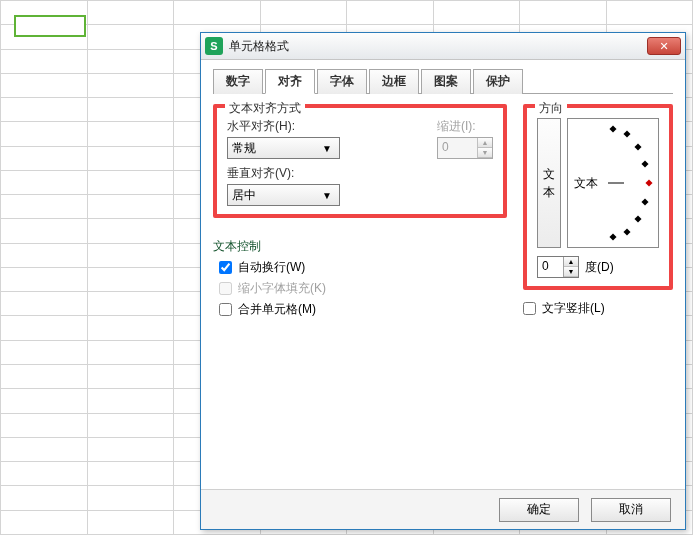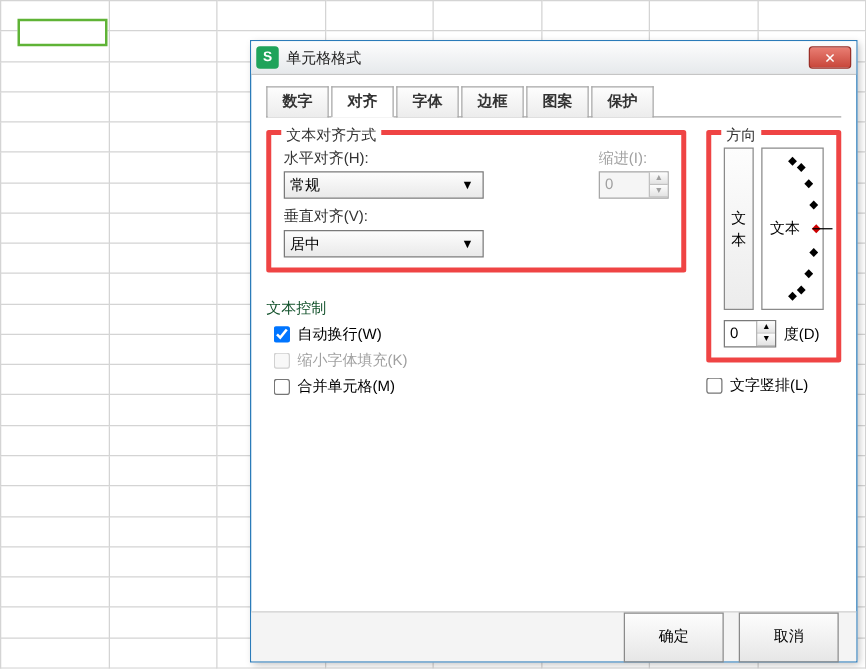--- a/index.html
+++ b/index.html
@@ -21,29 +21,29 @@
 .dialog-body { padding: 8px 12px 0 12px; height: calc(100% - 27px - 40px); }
 
 
 .tabs { display: flex; border-bottom: 1px solid #a6a6a6; margin-bottom: 10px; font-weight: bold; }
 .tab { border: 1px solid #a6a6a6; border-bottom: none; padding: 3px 12px; background: linear-gradient(#fdfdfd,#ececec); margin-right: 2px; cursor: pointer; position: relative; top: 1px; color: #333; }
 .tab.active { background: #fff; border-bottom: 1px solid #fff; }
 
 .content { display: flex; gap: 16px; }
 
 .left-col { flex: 1; }
-.right-col { width: 108px; }
+.right-col { width: 150px; }
 
 .group { border: 4px solid #ef4444; border-radius: 2px; padding: 10px 10px 8px 10px; margin-bottom: 10px; position: relative; }
 .group > .legend { position: absolute; top: -8px; left: 8px; background: #fff; padding: 0 4px; color: #333; }
 
 .row { display: flex; align-items: center; gap: 22px; margin-bottom: 6px; }
 .field-label { color: #333; margin-bottom: 2px; }
 .field-label.disabled { color: #a0a0a0; }
-.combo { display: flex; width: 160px; height: 22px; border: 1px solid #7a7a7a; background: linear-gradient(#fdfdfd,#e9e9e9); align-items: center; padding: 0 4px; cursor: pointer; }
+.combo { display: flex; width: 113px; height: 22px; border: 1px solid #7a7a7a; background: linear-gradient(#fdfdfd,#e9e9e9); align-items: center; padding: 0 4px; cursor: pointer; }
 .combo .combo-text { flex: 1; }
 .combo .arrow { width: 16px; text-align: center; font-size: 10px; }
 .spinner-small { display: inline-flex; width: 56px; height: 22px; border: 1px solid #a8a8a8; background: #f5f5f5; }
 .spinner-small.disabled { color: #a0a0a0; }
 .spinner-small .sp-val { flex: 1; padding: 2px 4px; border-right: 1px solid #c0c0c0; }
 .spinner-small .sp-btns { width: 14px; display: flex; flex-direction: column; }
 .spinner-small .sp-btns div { flex: 1; font-size: 7px; text-align: center; line-height: 9px; background: linear-gradient(#fdfdfd,#e3e3e3); border-bottom: 1px solid #c0c0c0; }
 
 .chk-row { display: flex; align-items: center; gap: 6px; margin: 4px 0 4px 6px; }
 .chk-row input[type=checkbox] { width: 13px; height: 13px; }
@@ -58,21 +58,21 @@
 .dot.red { background: #c00; }
 
 .degree-row { display: flex; align-items: center; gap: 6px; margin-top: 8px; }
 .deg-spin { display: inline-flex; width: 42px; height: 22px; border: 1px solid #7a7a7a; background: #fff; }
 .deg-spin .sp-val { flex: 1; padding: 2px 4px; text-align: left; border-right: 1px solid #a0a0a0; }
 .deg-spin .sp-btns { width: 14px; display: flex; flex-direction: column; }
 .deg-spin .sp-btns div { flex: 1; font-size: 7px; text-align: center; line-height: 9px; background: linear-gradient(#fdfdfd,#e3e3e3); border-bottom: 1px solid #c0c0c0; cursor:pointer; }
 
 
 .footer { position: absolute; bottom: 0; left: 0; right: 0; height: 40px; border-top: 1px solid #d0d0d0; display: flex; justify-content: flex-end; align-items: center; gap: 12px; padding: 0 14px; background: #f4f4f4; }
-.btn { min-width: 80px; height: 40px; border: 1px solid #8a8a8a; background: linear-gradient(#fdfdfd,#e6e6e6); cursor: pointer; font-size: 12px; font-family: inherit; }
+.btn { min-width: 80px; height: 24px; border: 1px solid #8a8a8a; background: linear-gradient(#fdfdfd,#e6e6e6); cursor: pointer; font-size: 12px; font-family: inherit; }
 </style>
 </head>
 <body>
 
 <div class="sheet">
   <table>
       <tbody>
     <tr>
           <td></td>
           <td></td>

